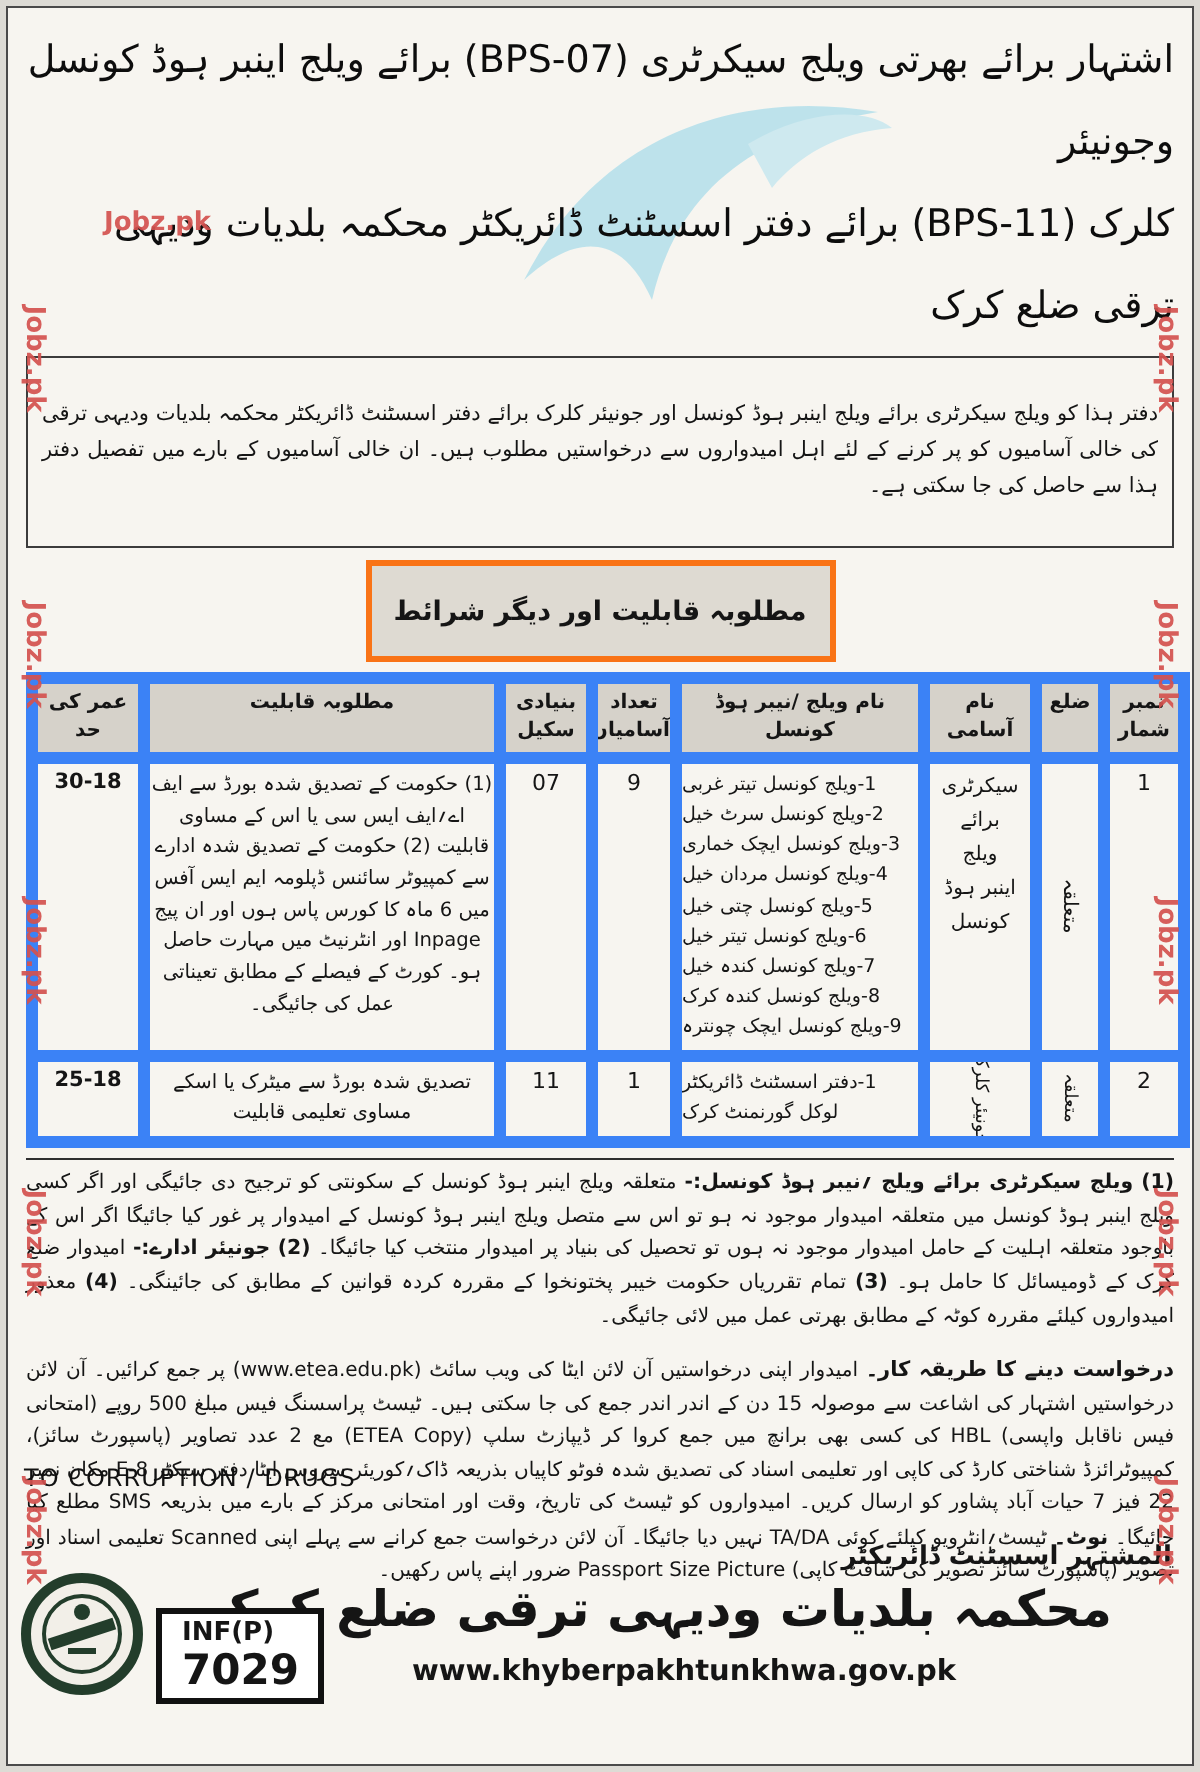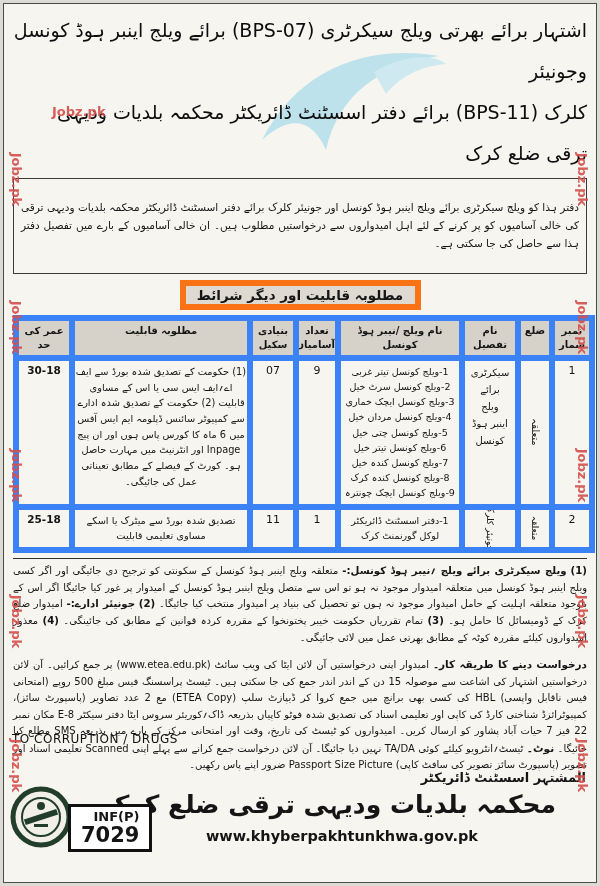--- a/index.html
+++ b/index.html
@@ -11,27 +11,27 @@
   
   .swoosh{position:absolute;left:250px;top:38px;opacity:.55;z-index:0;pointer-events:none}
 
   .content{position:relative;z-index:2}
 
   .hdr{direction:rtl;text-align:right;font-weight:normal;font-size:19px;line-height:2.15;color:#0d0d0d}
 
   .intro{direction:rtl;text-align:justify;border:1px solid #3c3c3c;margin-top:5px;
          padding:20px 7px;font-size:10.5px;line-height:1.7}
 
-  .sect-title{direction:rtl;width:225px;margin:6px auto 5px;border:6px solid #f97316;
-              background:#dedad2;text-align:center;font-weight:bold;font-size:13.5px;padding:1px 2px}
+  .sect-title{direction:rtl;width:225px;margin:6px auto 5px;border:3px solid #f97316;
+              background:#dedad2;text-align:center;font-weight:bold;font-size:13.5px;padding:14px 2px}
 
   table.vac{width:100%;border-collapse:collapse;direction:rtl;table-layout:fixed;font-size:10px}
   table.vac th,table.vac td{border:6px solid #3b82f6;padding:3px 0;vertical-align:top;text-align:center;overflow:hidden}
   table.vac th{background:#d6d2ca;font-weight:bold;font-size:10px;line-height:1.4}
-  .council-list div{text-align:center;font-size:9.5px;line-height:1.6;white-space:nowrap}
+  .council-list div{text-align:left;font-size:9.5px;line-height:1.6;white-space:nowrap}
   .qual{text-align:right;direction:rtl;font-size:9.8px;line-height:1.6;padding:3px 4px}
   .post-lines div{font-size:10px;line-height:1.7}
   .vcell{position:relative}
   .vtext{position:absolute;top:50%;left:50%;transform:translate(-50%,-50%) rotate(90deg);
          white-space:nowrap;font-size:10px}
   .num{font-weight:normal;font-size:11px}
   .agecell{font-weight:bold;font-size:10.5px}
 
   .notes{direction:rtl;text-align:justify;font-size:10px;line-height:1.65;margin-top:5px;
          border-top:1px solid #2f2f2f;padding-top:4px}
@@ -41,22 +41,22 @@
 
   .sayno{position:absolute;left:8px;top:728px;z-index:3}
   .sayno .big{font-size:31px;font-weight:bold;letter-spacing:2px;line-height:1.05;color:#111}
   .sayno .small{font-size:12px;font-weight:normal;letter-spacing:.5px;color:#111}
 
   .advertiser{position:absolute;right:10px;top:766px;direction:rtl;font-weight:bold;font-size:13px;z-index:3}
   .dept{position:absolute;right:40px;top:786px;direction:rtl;font-weight:bold;font-size:25px;z-index:3}
   .site{position:absolute;right:118px;top:824px;font-weight:bold;font-size:14.5px;z-index:3}
 
   .logo{position:absolute;left:6px;top:782px;z-index:3}
-  .infbox{position:absolute;left:64px;top:800px;border:3px solid #111;background:#fff;
-          padding:2px 10px;text-align:right;z-index:3}
+  .infbox{position:absolute;left:74px;top:800px;border:3px solid #111;background:#fff;
+          padding:2px 10px;text-align:left;z-index:3}
   .infbox .l1{font-weight:bold;font-size:13px}
   .infbox .l2{font-weight:bold;font-size:21px;line-height:1.1}
 
   .wm{position:absolute;color:#d4524f;font-weight:bold;font-size:13px;opacity:.92;z-index:6;
       pointer-events:none;white-space:nowrap}
   .wm.v{transform:rotate(90deg);transform-origin:center}
 </style>
 </head>
 <body>
 
@@ -86,21 +86,21 @@
           <col style="width:124px">
         <col style="width:42px">
           <col style="width:46px">
           <col style="width:178px">
           <col style="width:56px">
       </colgroup>
       <thead>
         <tr>
           <th>نمبر شمار</th>
           <th>ضلع</th>
-          <th>نام تفصیل</th>
+          <th>نام آسامی</th>
           <th>نام ویلج /نیبر ہوڈ کونسل</th>
           <th>تعداد آسامیاں</th>
           <th>بنیادی سکیل</th>
           <th>مطلوبہ قابلیت</th>
           <th>عمر کی حد</th>
         </tr>
       </thead>
       <tbody>
         <tr>
           <td class="num">1</td>

